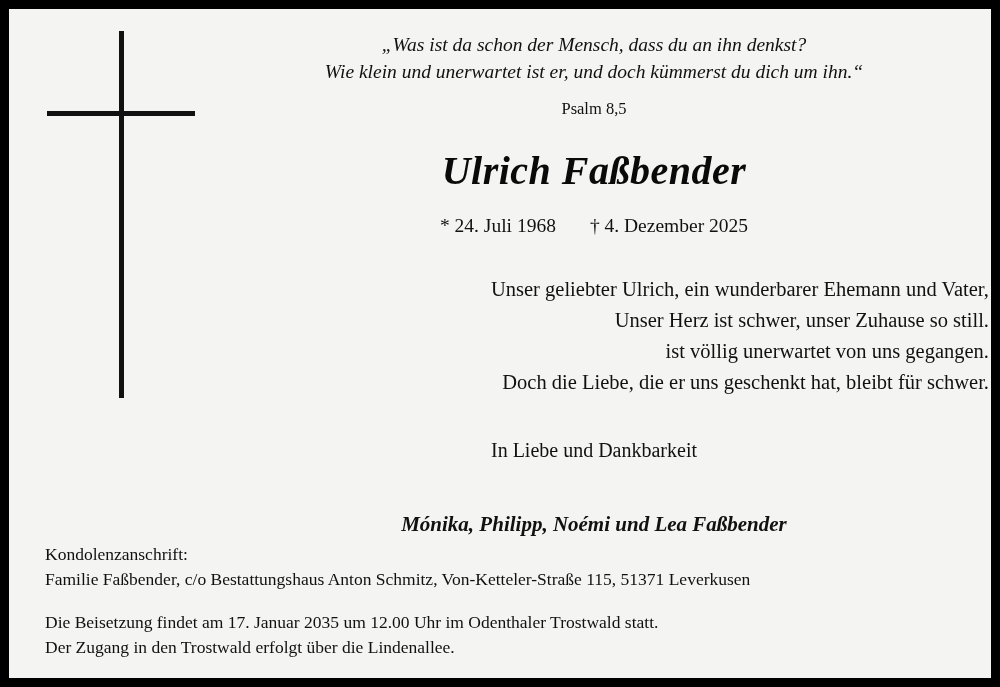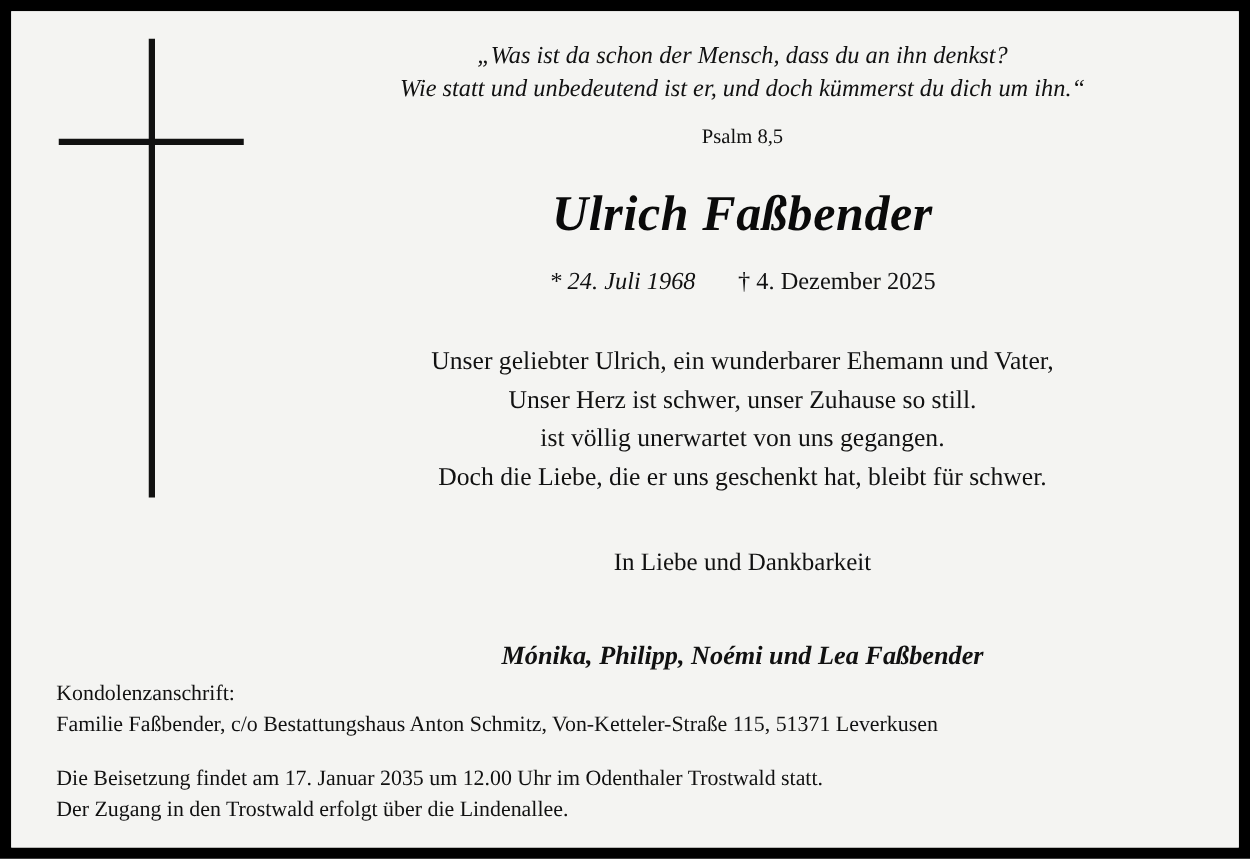--- a/index.html
+++ b/index.html
@@ -86,29 +86,29 @@
   }
   
   .dates {
     position: absolute;
     left: 190px;
     top: 206px;
     width: 790px;
     text-align: center;
     font-size: 19.5px;
   }
-  .dates .birth { margin-right: 34px; font-style: italic; }
+  .dates .birth { margin-right: 34px; }
   .dates .death { }
   
   .memorial {
     position: absolute;
     left: 190px;
     top: 265px;
     width: 790px;
-    text-align: center;
+    text-align: right;
     font-size: 20.5px;
     line-height: 31px;
   }
   
   .closing {
     position: absolute;
     left: 190px;
     top: 430px;
     width: 790px;
     text-align: center;
@@ -145,21 +145,21 @@
 <div class="obituary">
   <div class="inner">
 
     <div class="cross">
       <div class="vbar"></div>
       <div class="hbar"></div>
     </div>
 
     <div class="quote">
       <div class="line">„Was ist da schon der Mensch, dass du an ihn denkst?</div>
-      <div class="line">Wie statt und unbedeutend ist er, und doch kümmerst du dich um ihn.“</div>
+      <div class="line">Wie klein und unerwartet ist er, und doch kümmerst du dich um ihn.“</div>
       <div class="source">Psalm 8,5</div>
     </div>
 
     <div class="name">Ulrich Faßbender</div>
 
     <div class="dates">
       <span class="birth">* 24. Juli 1968</span><span class="death">† 4. Dezember 2025</span>
     </div>
 
     <div class="memorial">

